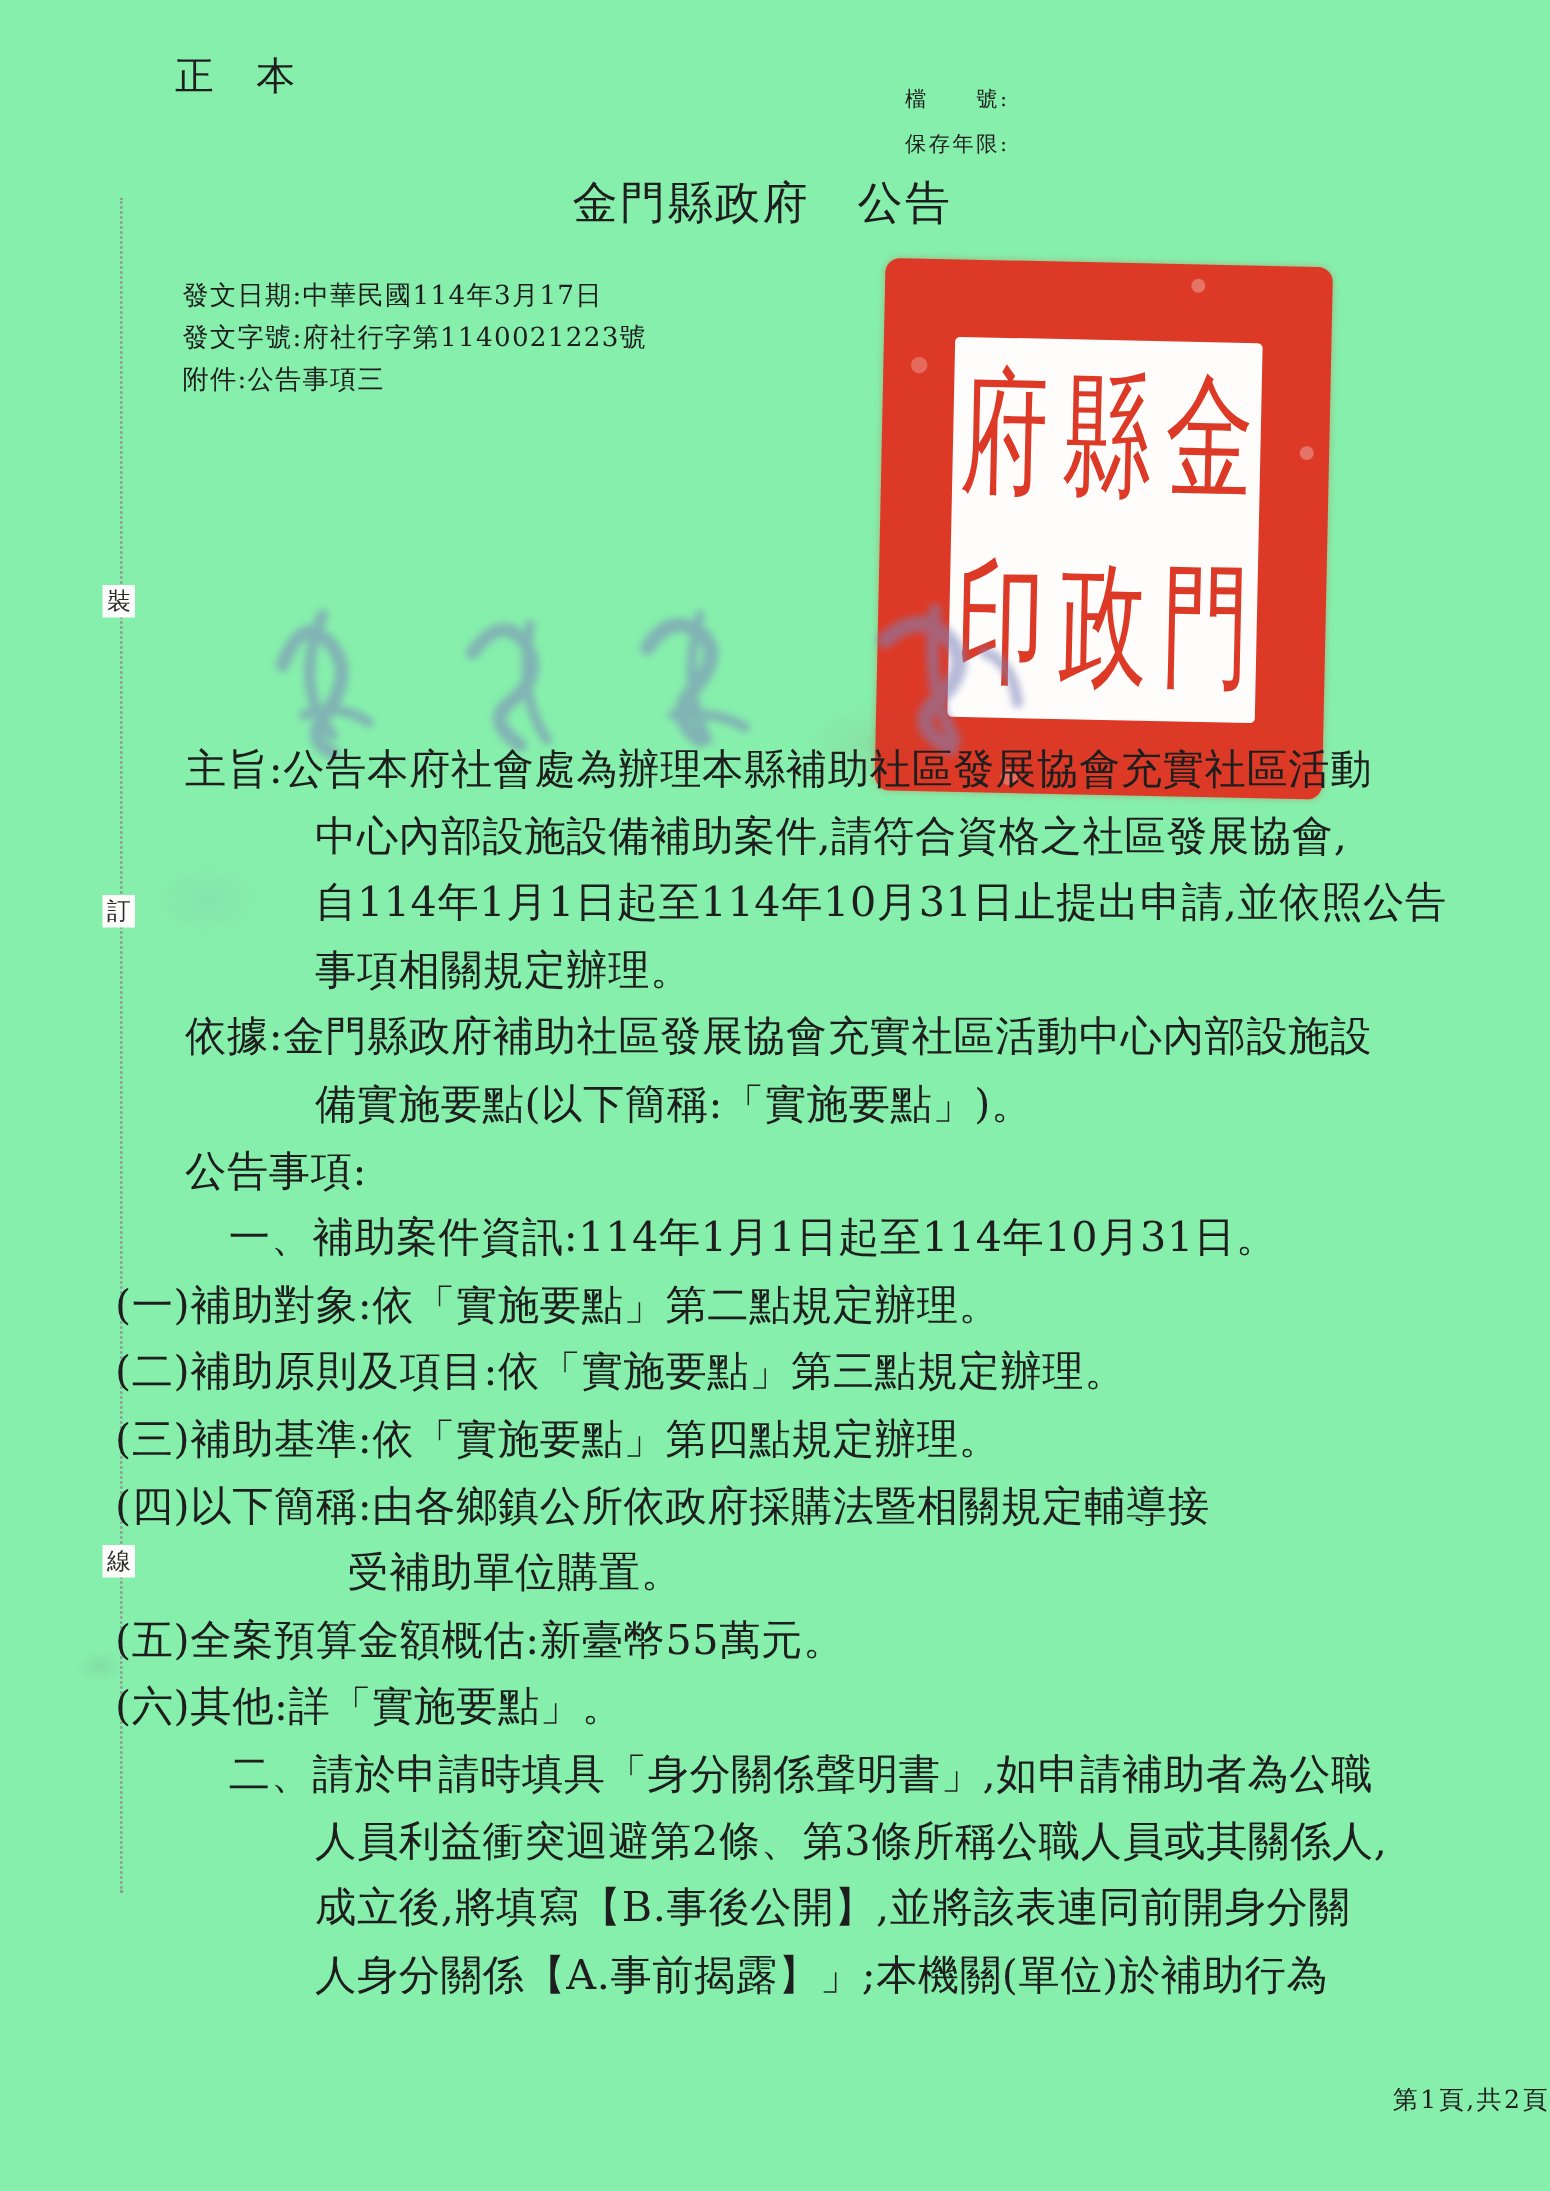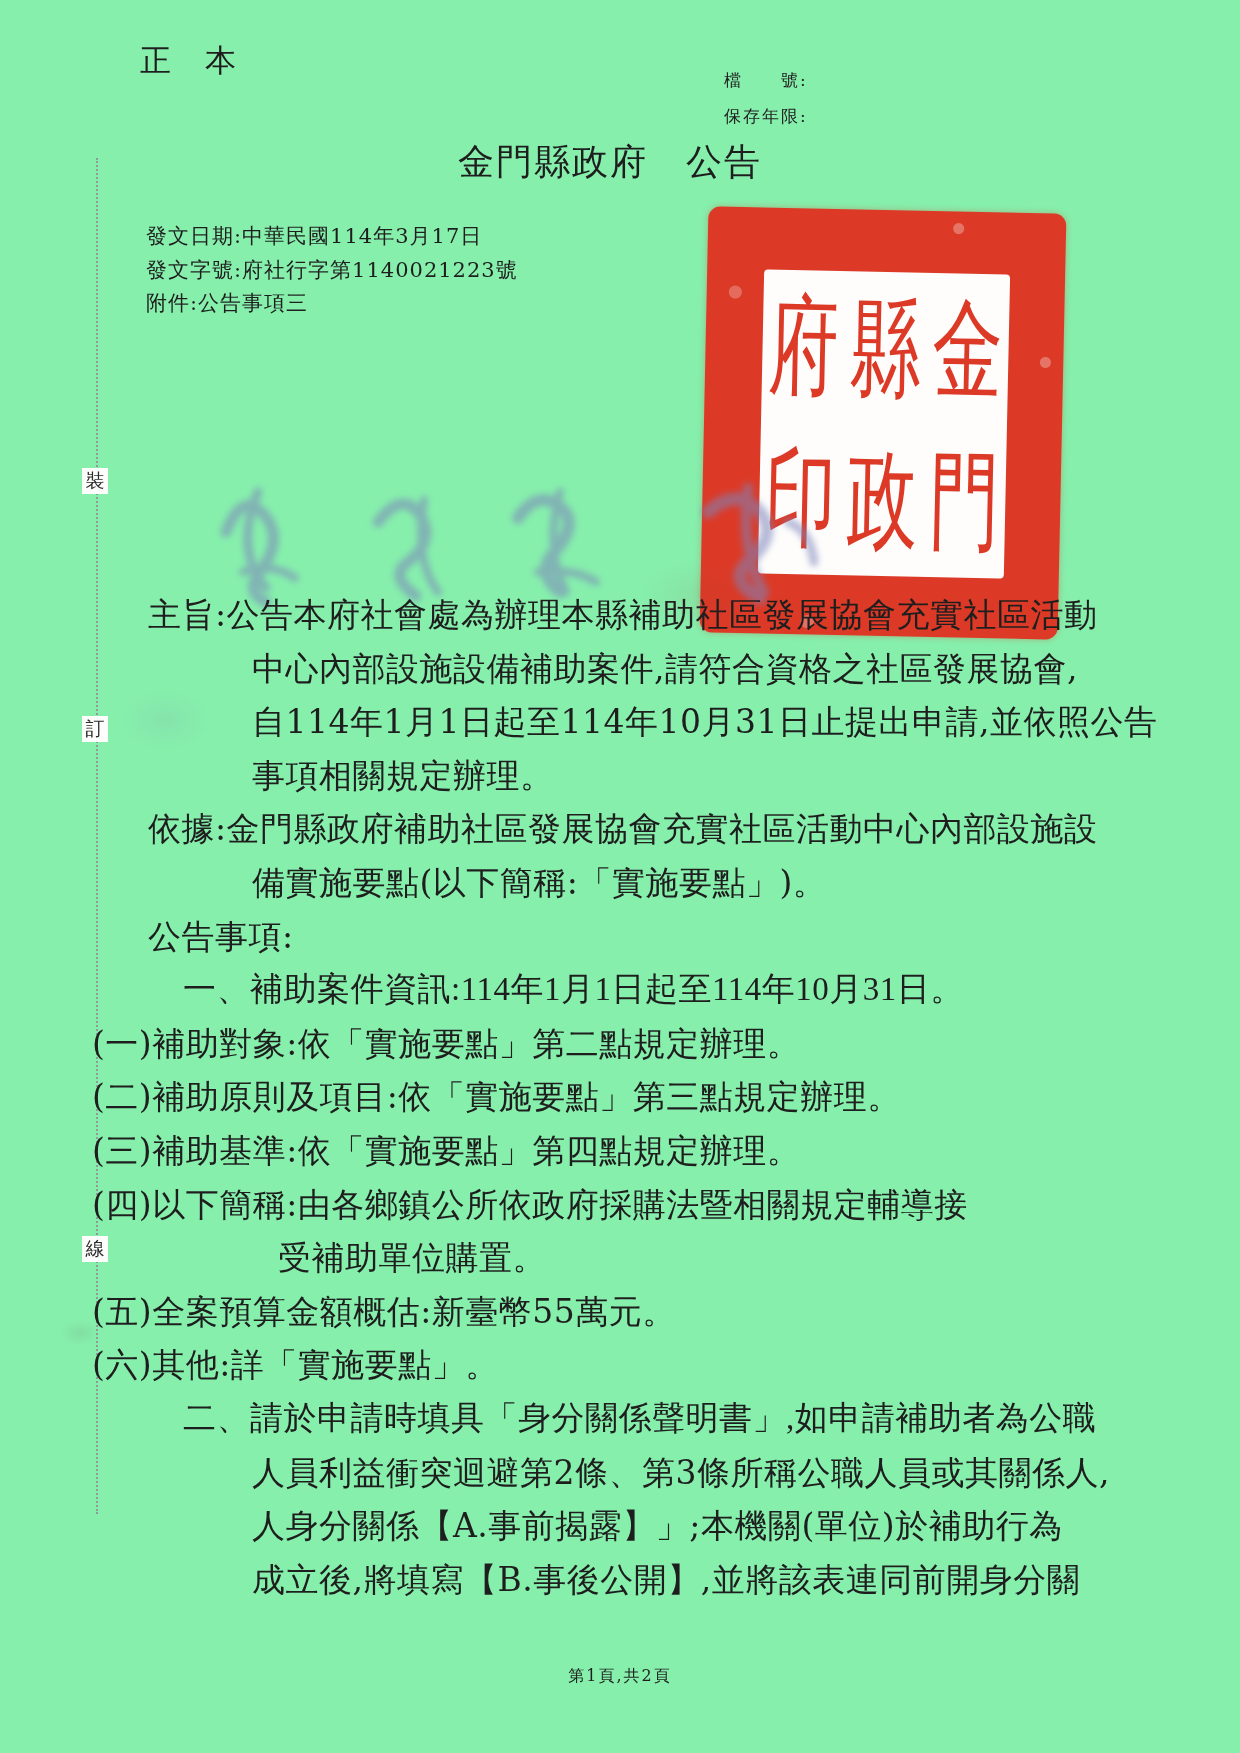--- a/index.html
+++ b/index.html
@@ -68,28 +68,28 @@
     font-size:19px;color:#2a2a2a;background:#fdfdfb;z-index:2;
   }
   .bm-0{top:468px;} .bm-1{top:716px;} .bm-2{top:1236px;}
   
   .body-text{position:absolute;left:0;top:588px;width:1240px;}
   .body-line{
     height:53.6px;font-size:33px;line-height:53.6px;
     letter-spacing:0.5px;white-space:nowrap;
   }
   .ind0{margin-left:148px;}
-  .ind1{margin-left:183px;font-family:Liberation Serif, serif;}
+  .ind1{margin-left:183px;}
   .ind2{margin-left:92px;}
   .ind3{margin-left:252px;}
   .ind4{margin-left:278px;}
   
   .page-footer{
-    position:absolute;left:0;right:0;top:1666px;text-align:center;
-    font-size:16px;letter-spacing:2px;
+    position:absolute;left:0;right:0;top:1666px;text-align:right;
+    font-size:20px;letter-spacing:2px;
   }
   
   .smudge{position:absolute;border-radius:50%;pointer-events:none;}
   .sm-1{left:120px;top:690px;width:90px;height:60px;background:radial-gradient(ellipse,rgba(120,125,170,.10),transparent 70%);}
   .sm-2{left:640px;top:560px;width:120px;height:70px;background:radial-gradient(ellipse,rgba(150,60,50,.08),transparent 70%);}
   .sm-3{left:60px;top:1320px;width:40px;height:26px;background:radial-gradient(ellipse,rgba(100,100,100,.12),transparent 70%);}
 </style>
 </head>
 <body>
 
@@ -153,22 +153,22 @@
       <div class="body-line ind1">一、補助案件資訊:114年1月1日起至114年10月31日。</div>
       <div class="body-line ind2">(一)補助對象:依「實施要點」第二點規定辦理。</div>
       <div class="body-line ind2">(二)補助原則及項目:依「實施要點」第三點規定辦理。</div>
       <div class="body-line ind2">(三)補助基準:依「實施要點」第四點規定辦理。</div>
       <div class="body-line ind2">(四)以下簡稱:由各鄉鎮公所依政府採購法暨相關規定輔導接</div>
       <div class="body-line ind4">受補助單位購置。</div>
       <div class="body-line ind2">(五)全案預算金額概估:新臺幣55萬元。</div>
       <div class="body-line ind2">(六)其他:詳「實施要點」。</div>
       <div class="body-line ind1">二、請於申請時填具「身分關係聲明書」,如申請補助者為公職</div>
       <div class="body-line ind3">人員利益衝突迴避第2條、第3條所稱公職人員或其關係人,</div>
+      <div class="body-line ind3">成立後,將填寫【B.事後公開】,並將該表連同前開身分關</div>
       <div class="body-line ind3">人身分關係【A.事前揭露】」;本機關(單位)於補助行為</div>
-      <div class="body-line ind3">成立後,將填寫【B.事後公開】,並將該表連同前開身分關</div>
     </div>
 
   <div class="page-footer">第1頁,共2頁</div>
 
   <div class="smudge sm-1"></div>
   <div class="smudge sm-2"></div>
   <div class="smudge sm-3"></div>
 
 </div>
 

